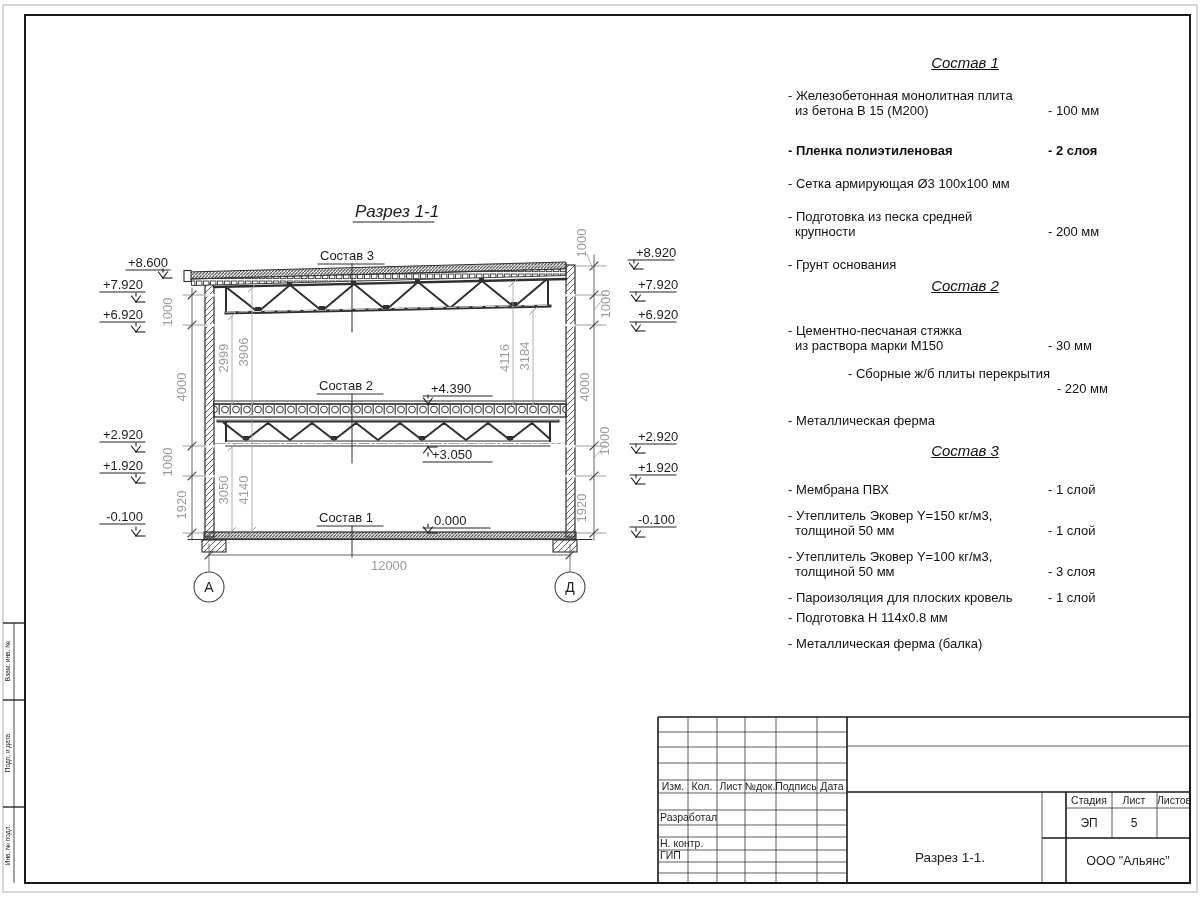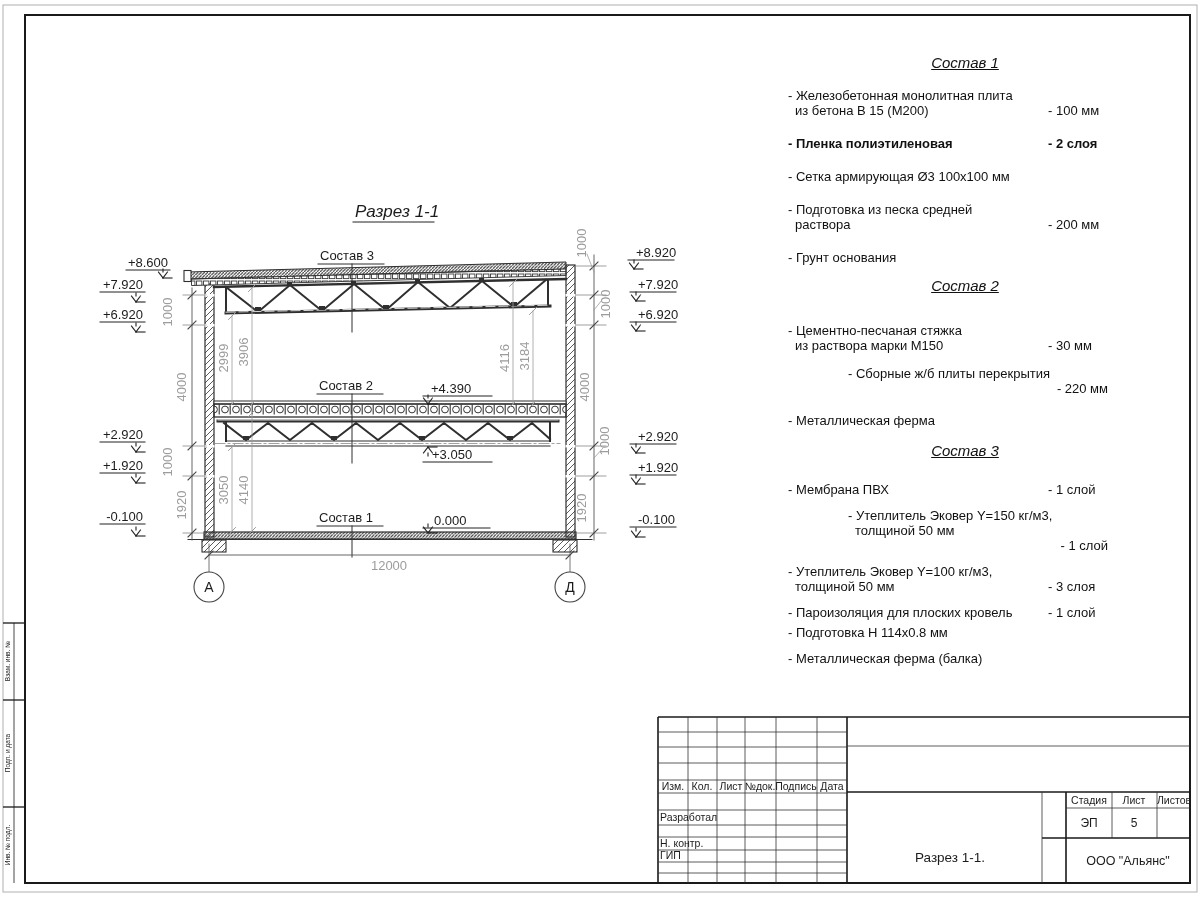--- a/index.html
+++ b/index.html
@@ -336,21 +336,21 @@
     <text x="1134" y="827" text-anchor="middle" font-size="12">5</text>
     <text x="1174" y="827" text-anchor="middle" font-size="12"></text>
     <text x="950" y="862" text-anchor="middle" font-size="13.5">Разрез  1-1.</text>
     <text x="1128" y="865" text-anchor="middle" font-size="12.5">ООО "Альянс"</text>
   </g>
 </svg>
 
 <div id="comps">
       <div class="comp-header" style="left: 880px; top: 54px;">Состав 1</div>
       <div class="comp-items" style="left: 788px; top: 88px;">
-        <div class="comp-item" style="margin-bottom: 18px;">
+        <div class="comp-item" style="margin-bottom: 25px;">
           <div class="nm">
             <div>- Железобетонная  монолитная плита</div>
             <div class="l2">из бетона В 15 (М200)</div>
           </div>
           <div class="val">- 100 мм</div>
         </div>
         <div class="comp-item" style="margin-bottom: 18px; font-weight: bold;">
           <div class="nm">
             <div>- Пленка полиэтиленовая</div>
           </div>
@@ -358,21 +358,21 @@
         </div>
         <div class="comp-item" style="margin-bottom: 18px;">
           <div class="nm">
             <div>- Сетка армирующая Ø3 100x100 мм</div>
           </div>
           <div class="val"></div>
         </div>
         <div class="comp-item" style="margin-bottom: 18px;">
           <div class="nm">
             <div>- Подготовка из песка средней</div>
-            <div class="l2">раствора</div>
+            <div class="l2">крупности</div>
           </div>
           <div class="val">- 200 мм</div>
         </div>
         <div class="comp-item" style="margin-bottom: 18px;">
           <div class="nm">
             <div>- Грунт основания</div>
           </div>
           <div class="val"></div>
         </div>
       </div>
@@ -399,21 +399,21 @@
         </div>
       </div>
       <div class="comp-header" style="left: 880px; top: 442px;">Состав 3</div>
       <div class="comp-items" style="left: 788px; top: 482px;">
         <div class="comp-item" style="margin-bottom: 11px;">
           <div class="nm">
             <div>- Мембрана ПВХ</div>
           </div>
           <div class="val">- 1 слой</div>
         </div>
-        <div class="comp-item" style="margin-bottom: 11px; flex-direction: column;">
+        <div class="comp-item" style="margin-bottom: 11px;">
           <div class="nm">
             <div>- Утеплитель Эковер Y=150 кг/м3,</div>
             <div class="l2">толщиной 50 мм</div>
           </div>
           <div class="val">- 1 слой</div>
         </div>
         <div class="comp-item" style="margin-bottom: 11px;">
           <div class="nm">
             <div>- Утеплитель Эковер Y=100 кг/м3,</div>
             <div class="l2">толщиной 50 мм</div>

